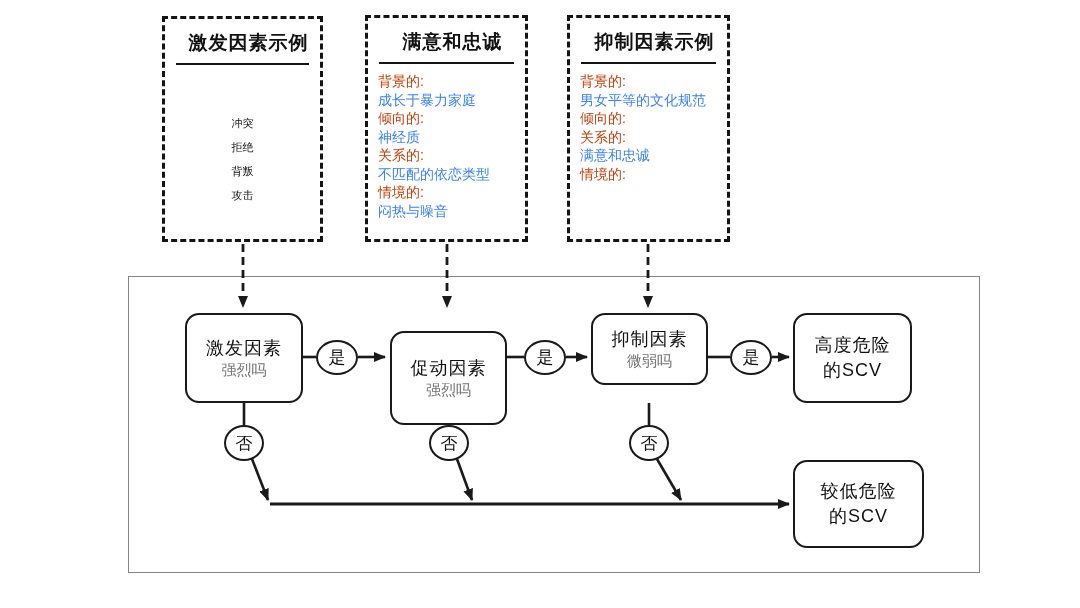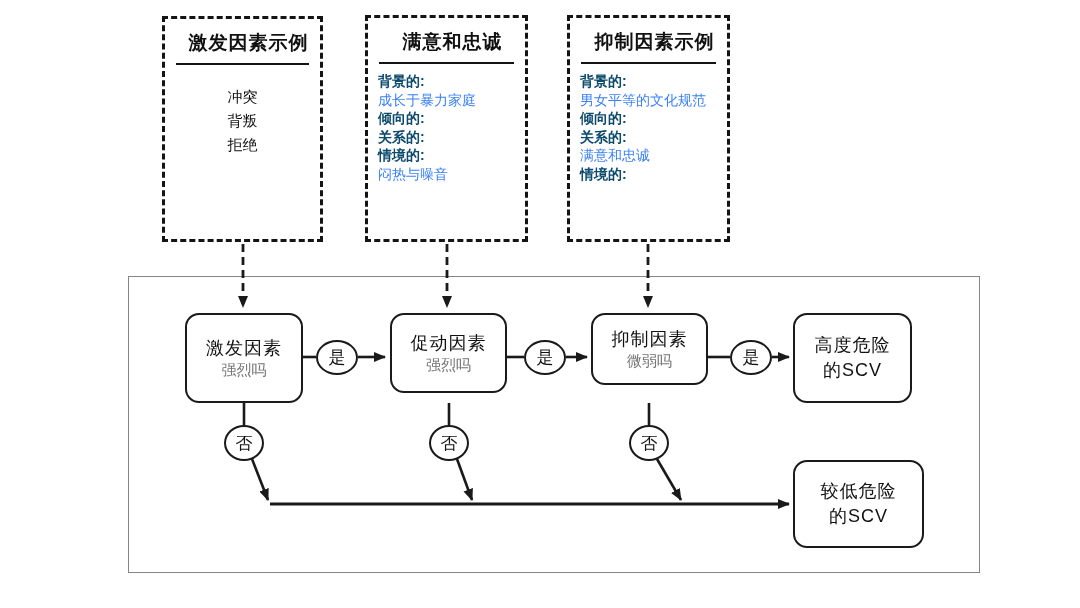--- a/index.html
+++ b/index.html
@@ -8,23 +8,23 @@
     font-family:"Liberation Sans","DejaVu Sans",sans-serif;color:#111;
   }
   
   .example-box{
     position:absolute;border:3px dashed #141414;background:#ffffff;box-sizing:border-box;
   }
   .ex-title{
     text-align:center;font-size:19px;font-weight:bold;margin-top:11px;letter-spacing:1px;margin-left:12px;
   }
   .ex-rule{border-top:2.5px solid #141414;margin:7px 11px 0 11px;}
-  .ex-list{margin-top:20px;text-align:center;font-size:15px;line-height:24px;}
+  .ex-list{margin-top:46px;text-align:center;font-size:11px;line-height:24px;}
   .ex-rows{margin:8px 0 0 10px;font-size:14px;line-height:18.5px;}
-  .ex-label{font-weight:bold;color:#0c4a6e;}
+  .ex-label{font-weight:normal;color:#c2410c;}
   .ex-value{font-weight:normal;color:#3b82f6;}
   
   .flow-container{
     position:absolute;left:128px;top:276px;width:852px;height:297px;
     border:1.5px solid #858585;box-sizing:border-box;background:transparent;
   }
   
   .node{
     position:absolute;box-sizing:border-box;background:#ffffff;
     border:2.5px solid #1a1a1a;border-radius:14px;
@@ -46,33 +46,36 @@
 </head>
 <body>
 
 <div class="canvas">
 
   <div class="example-box" style="left:162px;top:16px;width:161px;height:226px">
     <div class="ex-title">激发因素示例</div>
     <div class="ex-rule"></div>
     <div class="ex-list">
       <div>冲突</div>
+      <div>拒绝</div>
       <div>背叛</div>
-      <div>拒绝</div>
+      <div>攻击</div>
     </div>
   </div>
 
   <div class="example-box" style="left:365px;top:15px;width:163px;height:227px">
     <div class="ex-title">满意和忠诚</div>
     <div class="ex-rule"></div>
     <div class="ex-rows">
       <div class="ex-label">背景的:</div>
       <div class="ex-value">成长于暴力家庭</div>
       <div class="ex-label">倾向的:</div>
+      <div class="ex-value">神经质</div>
       <div class="ex-label">关系的:</div>
+      <div class="ex-value">不匹配的依恋类型</div>
       <div class="ex-label">情境的:</div>
       <div class="ex-value">闷热与噪音</div>
     </div>
   </div>
 
   <div class="example-box" style="left:567px;top:15px;width:163px;height:227px">
     <div class="ex-title">抑制因素示例</div>
     <div class="ex-rule"></div>
     <div class="ex-rows">
       <div class="ex-label">背景的:</div>
@@ -116,21 +119,21 @@
       <path d="M457 459 L472 500" marker-end="url(#ah)"></path>
       <path d="M657 459 L681 500" marker-end="url(#ah)"></path>
       <path d="M270 504 H789" marker-end="url(#ah)" stroke-width="3"></path>
     </g>
   </svg>
 
   <div class="node" style="left:185px;top:313px;width:118px;height:90px">
     <div class="t1">激发因素</div>
     <div class="t2">强烈吗</div>
   </div>
-  <div class="node" style="left:390px;top:313px;width:117px;height:80px">
+  <div class="node" style="left:390px;top:331px;width:117px;height:94px">
     <div class="t1">促动因素</div>
     <div class="t2">强烈吗</div>
   </div>
   <div class="node" style="left:591px;top:313px;width:117px;height:72px">
     <div class="t1">抑制因素</div>
     <div class="t2">微弱吗</div>
   </div>
 
   <div class="node outcome" style="left:793px;top:313px;width:119px;height:90px">
     <div class="t1">高度危险</div>

